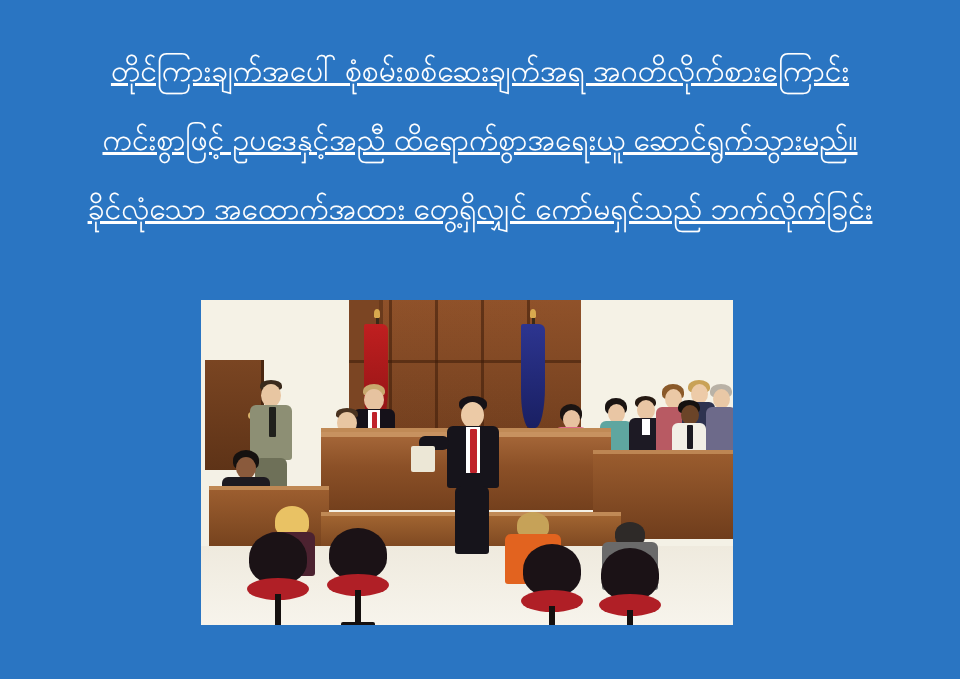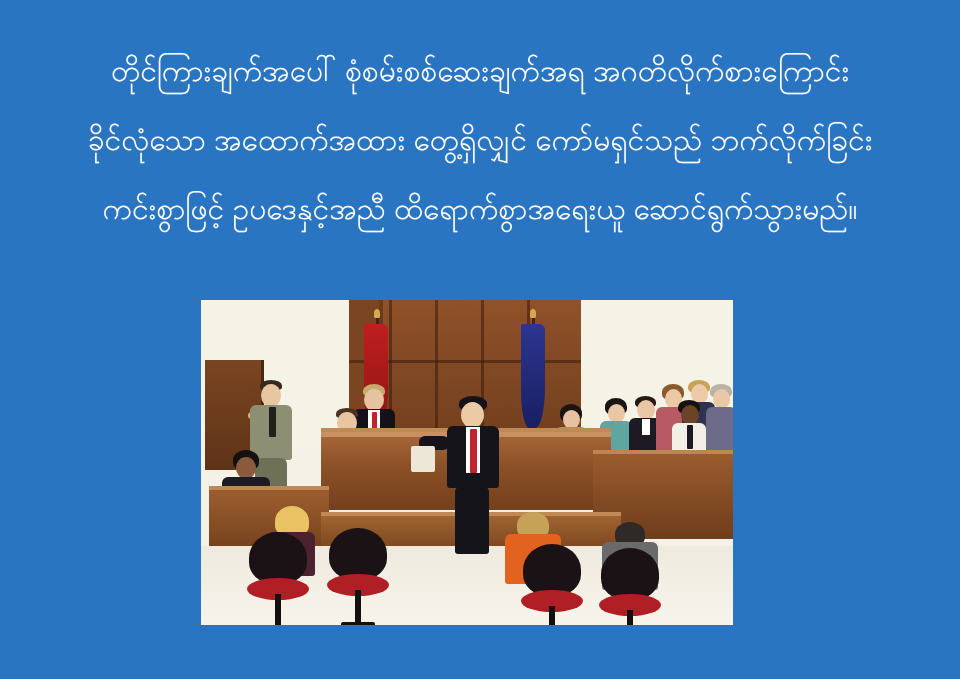--- a/index.html
+++ b/index.html
@@ -27,20 +27,21 @@
     left: 0;
     top: 36px;
     width: 848px;
     text-align: center;
     color: #ffffff;
     font-size: 31px;
     line-height: 69px;
     letter-spacing: 0px;
     white-space: nowrap;
     text-shadow: 0 0 1px rgba(255,255,255,0.25);
+    text-decoration: underline;
   }
   .hl-line {
     display: block;
     width: 960px;
     text-align: center;
     font-weight: 400;
   }
   .hl-line.l1 { font-size: 30px; }
   .hl-line.l2 { font-size: 30px; }
   .hl-line.l3 { font-size: 30px; }
@@ -248,22 +249,22 @@
     border-radius: 2px;
   }
 </style>
 </head>
 <body style="background: rgb(42, 117, 194);">
 
 <div id="slide" style="background: rgb(42, 117, 194);">
 
   <div id="headline" style="color: rgb(255, 255, 255);">
     <span class="hl-line l1">တိုင်ကြားချက်အပေါ် စုံစမ်းစစ်ဆေးချက်အရ အဂတိလိုက်စားကြောင်း</span>
+    <span class="hl-line l3">ကင်းစွာဖြင့် ဥပဒေနှင့်အညီ ထိရောက်စွာအရေးယူ ဆောင်ရွက်သွားမည်။</span>
     <span class="hl-line l2">ခိုင်လုံသော အထောက်အထား တွေ့ရှိလျှင် ကော်မရှင်သည် ဘက်လိုက်ခြင်း</span>
-    <span class="hl-line l3">ကင်းစွာဖြင့် ဥပဒေနှင့်အညီ ထိရောက်စွာအရေးယူ ဆောင်ရွက်သွားမည်။</span>
   </div>
 
   <div id="picture">
     <div class="scene">
 
       <div class="wall-left"></div>
       <div class="wall-right"></div>
 
       <div class="back-wall">
         <div class="panel-line" style="left:40px"></div>

